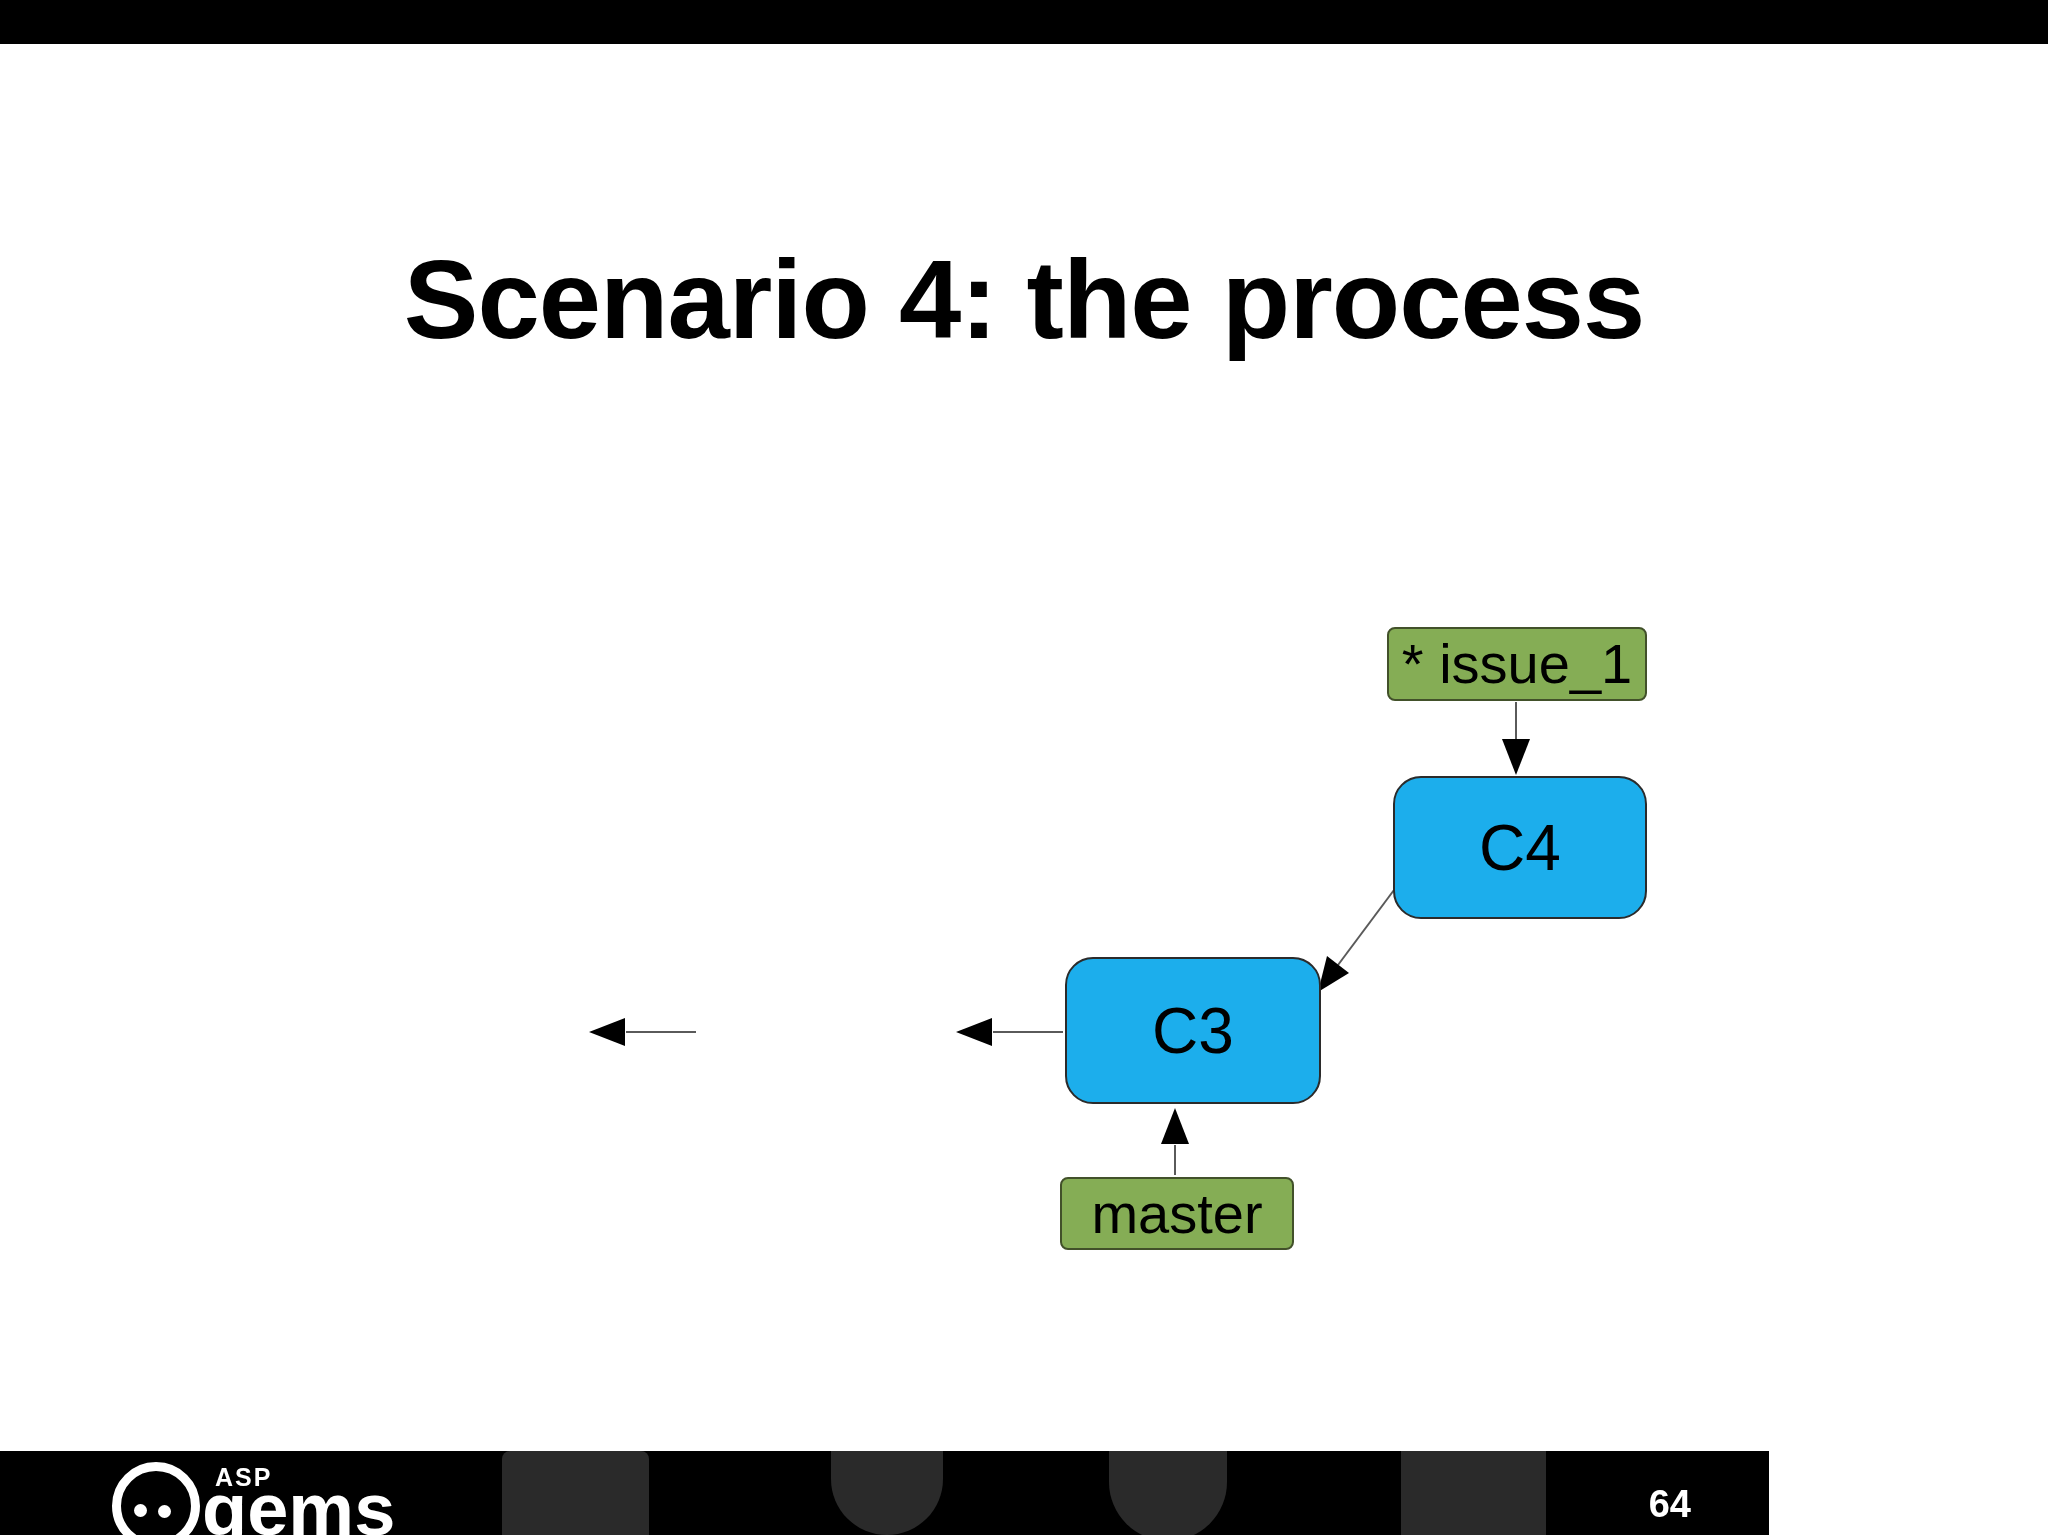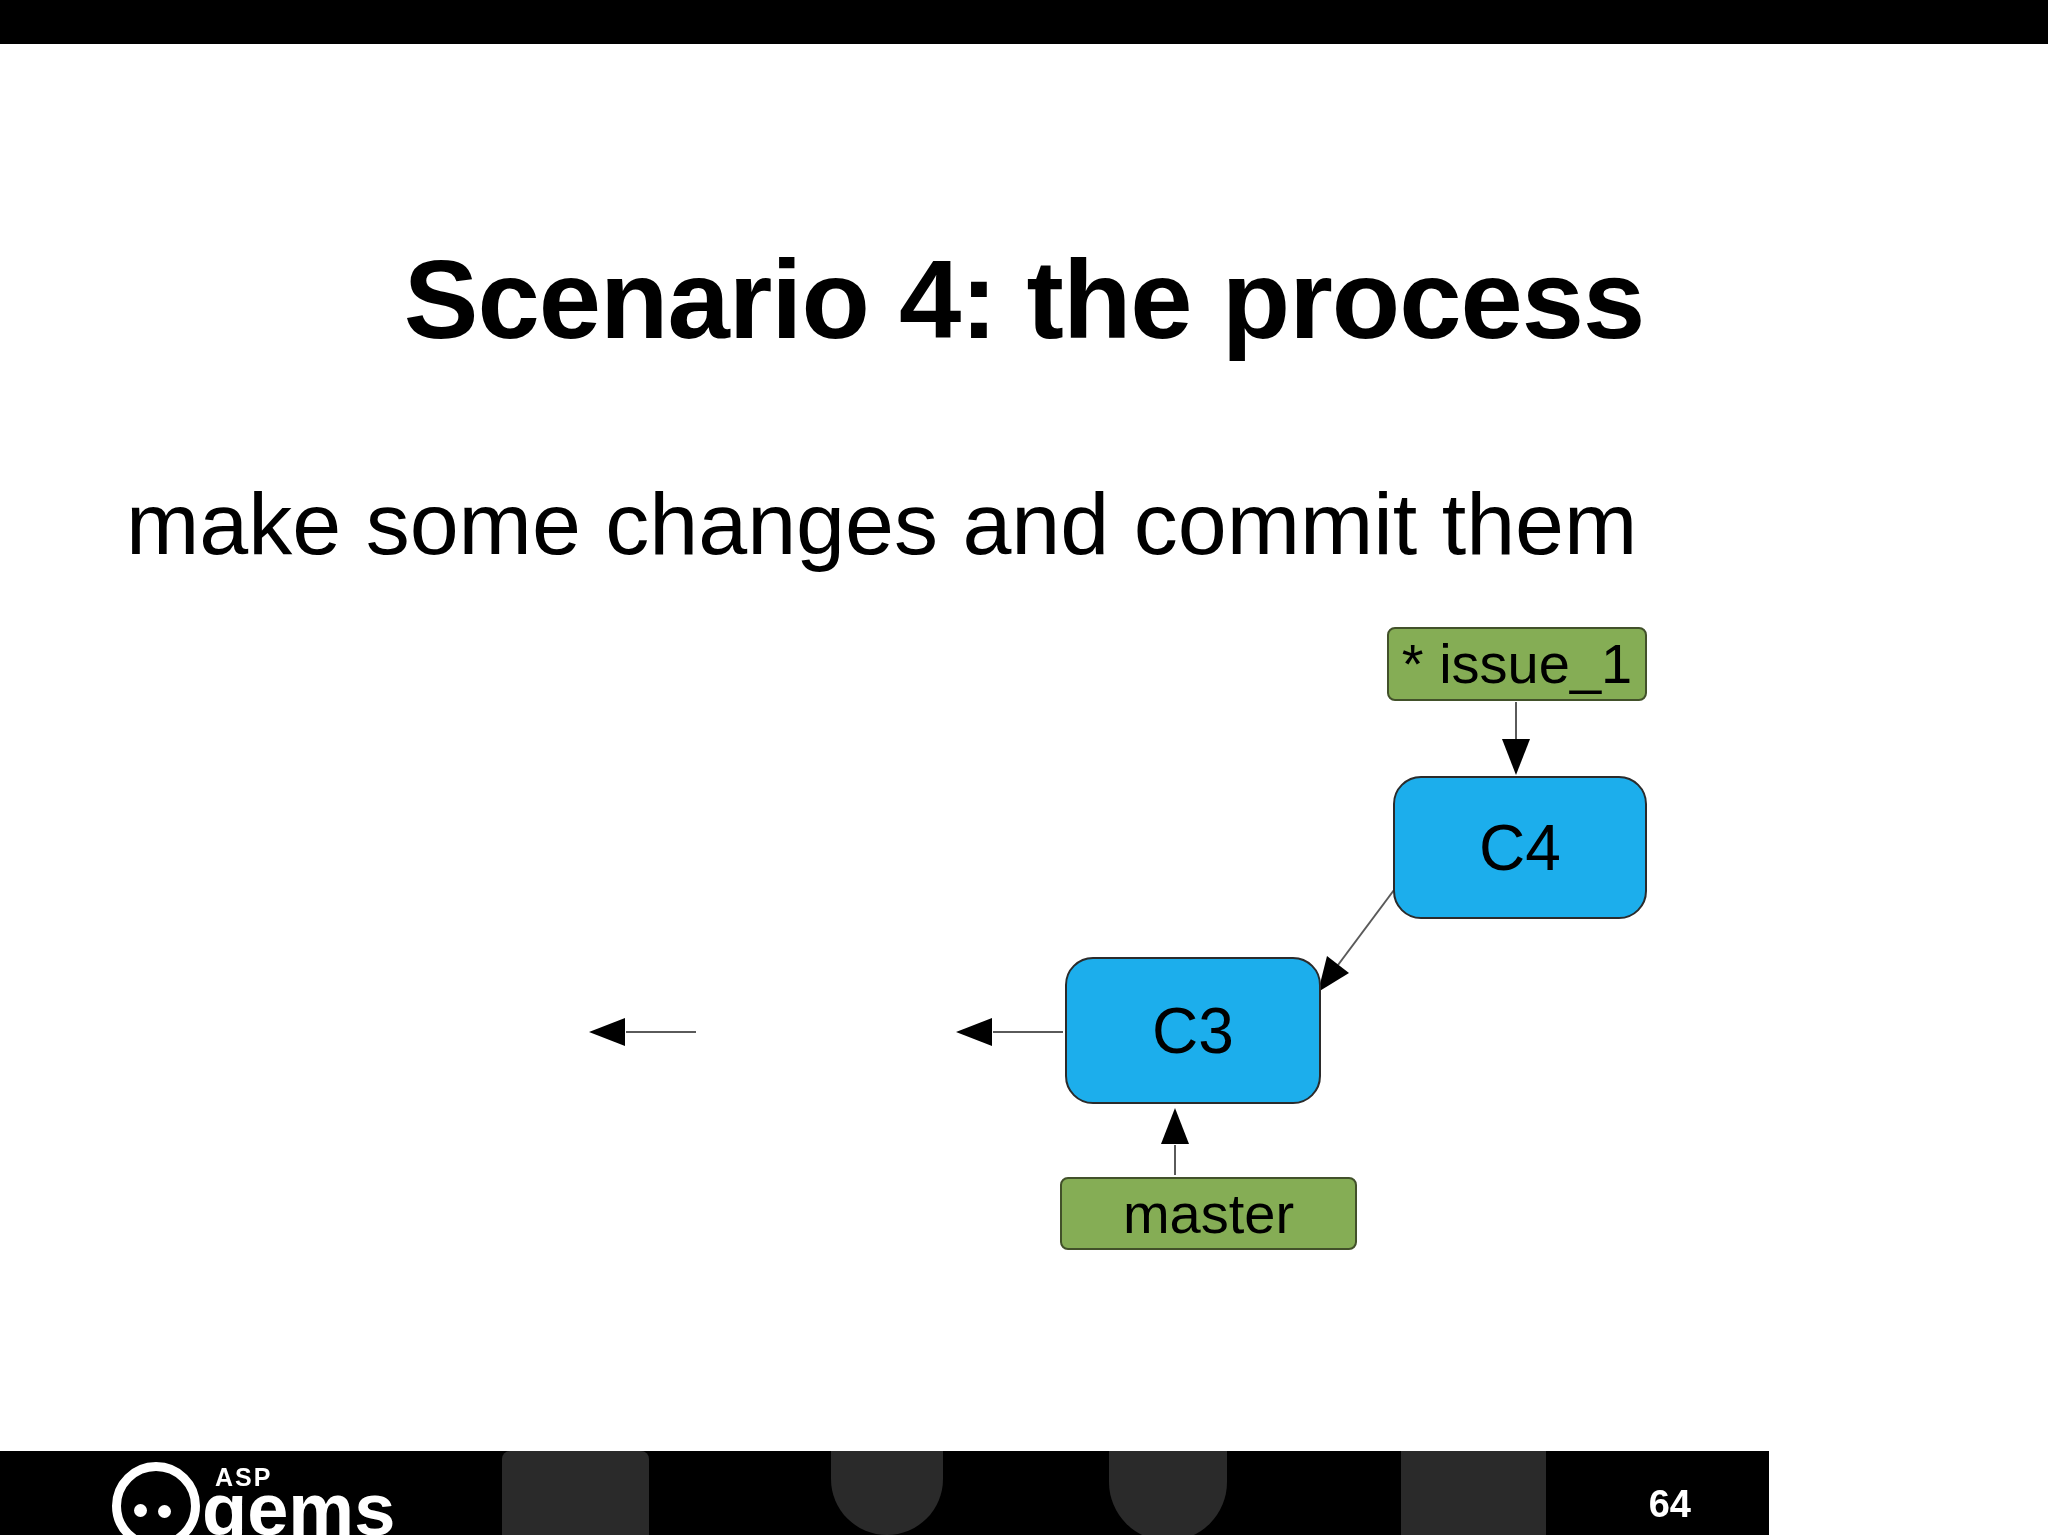--- a/index.html
+++ b/index.html
@@ -46,21 +46,21 @@
     background:var(--branch_fill,#85ad55);
     border:2px solid var(--branch_border,#42512a);
     border-radius:8px;
     font-size:56px;
   }
   #node-issue1{left:1387px;top:583px;width:260px;height:74px;}
   #node-c4{left:1393px;top:732px;width:254px;height:143px;}
   #node-c1{left:332px;top:913px;width:254px;height:147px;}
   #node-c2{left:698px;top:913px;width:254px;height:147px;}
   #node-c3{left:1065px;top:913px;width:256px;height:147px;}
-  #node-master{left:1060px;top:1133px;width:297px;height:73px;}
+  #node-master{left:1060px;top:1133px;width:234px;height:73px;}
 
   .footer{
     position:absolute;
     left:0;top:1407px;width:1769px;height:128px;
     background:var(--footer_bg,#000);
     overflow:hidden;
   }
   .deco{position:absolute;top:0;background:var(--footer_shape,#2a2a2a);}
   .deco-band-a{left:502px;width:147px;height:122px;border-radius:8px 8px 26px 26px;}
   .deco-blob-b{left:831px;width:112px;height:84px;border-radius:0 0 56px 56px;}
@@ -92,21 +92,20 @@
     font-size:38px;font-weight:700;line-height:1;
   }
 </style>
 </head>
 <body>
 
 <div class="slide">
 
   <h1 class="title">Scenario 4: the process</h1>
 
-  <p class="subtitle">make some changes and commit them</p>
 
   <div class="diagram">
 
     <svg class="arrows" width="2048" height="1535" viewBox="0 0 2048 1535">
       <g>
         <line x1="1516" y1="658" x2="1516" y2="697"></line>
         <polygon points="1516,731 1502,695 1530,695"></polygon>
       </g>
       <g>
         <line x1="1394" y1="846" x2="1338" y2="921"></line>

